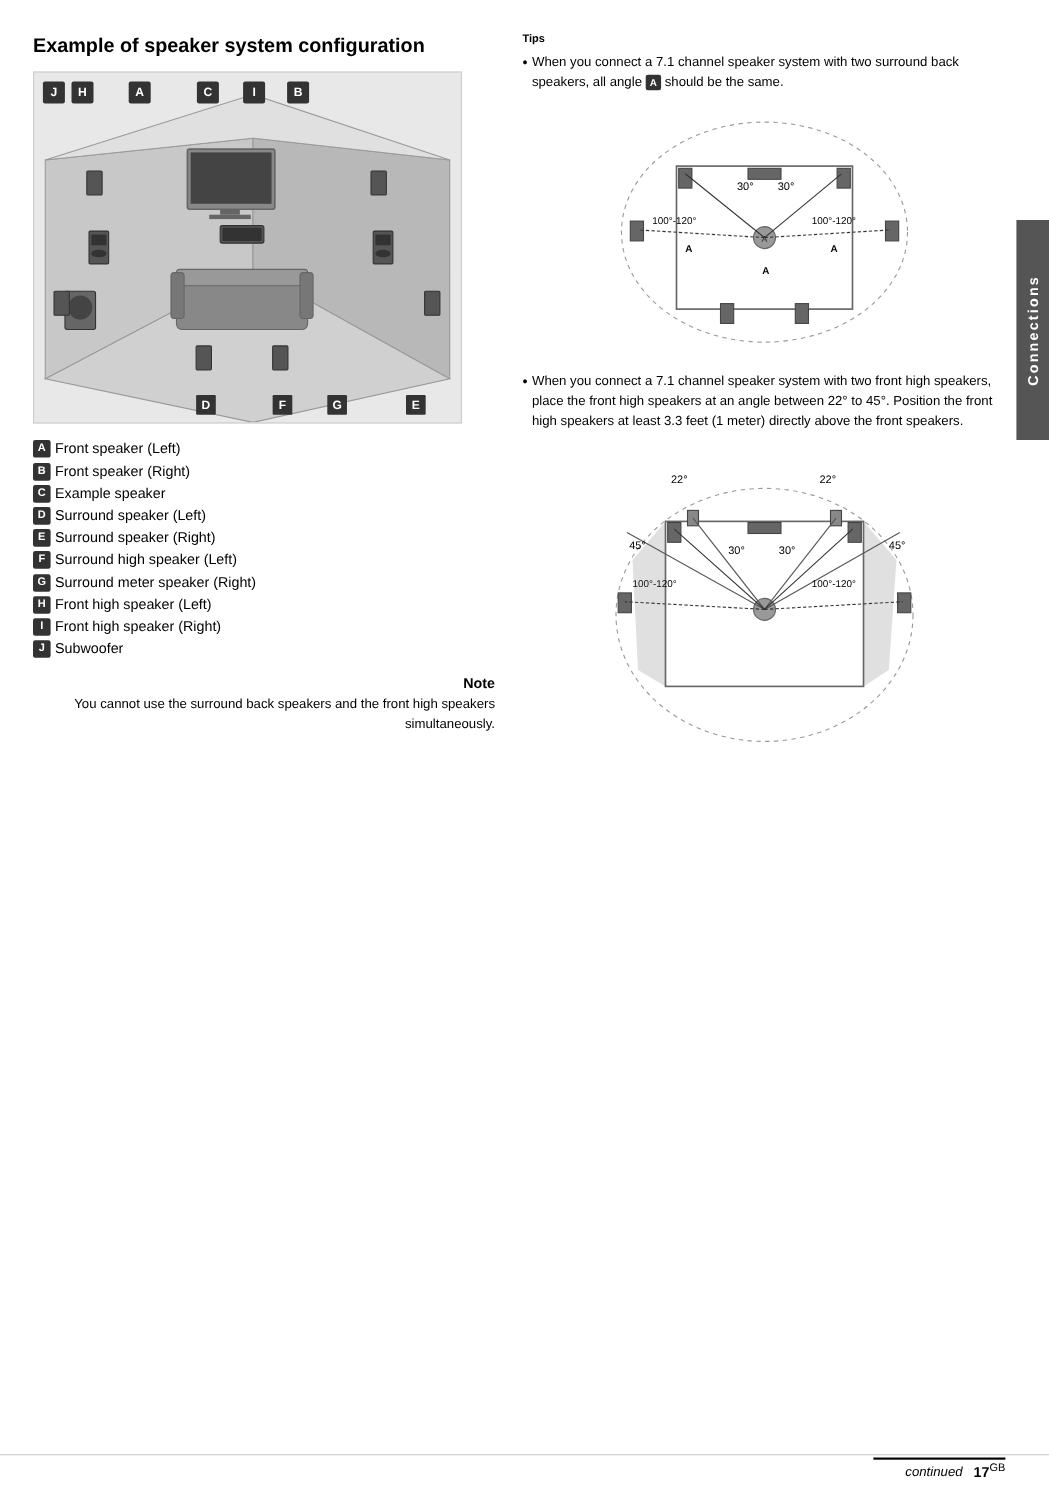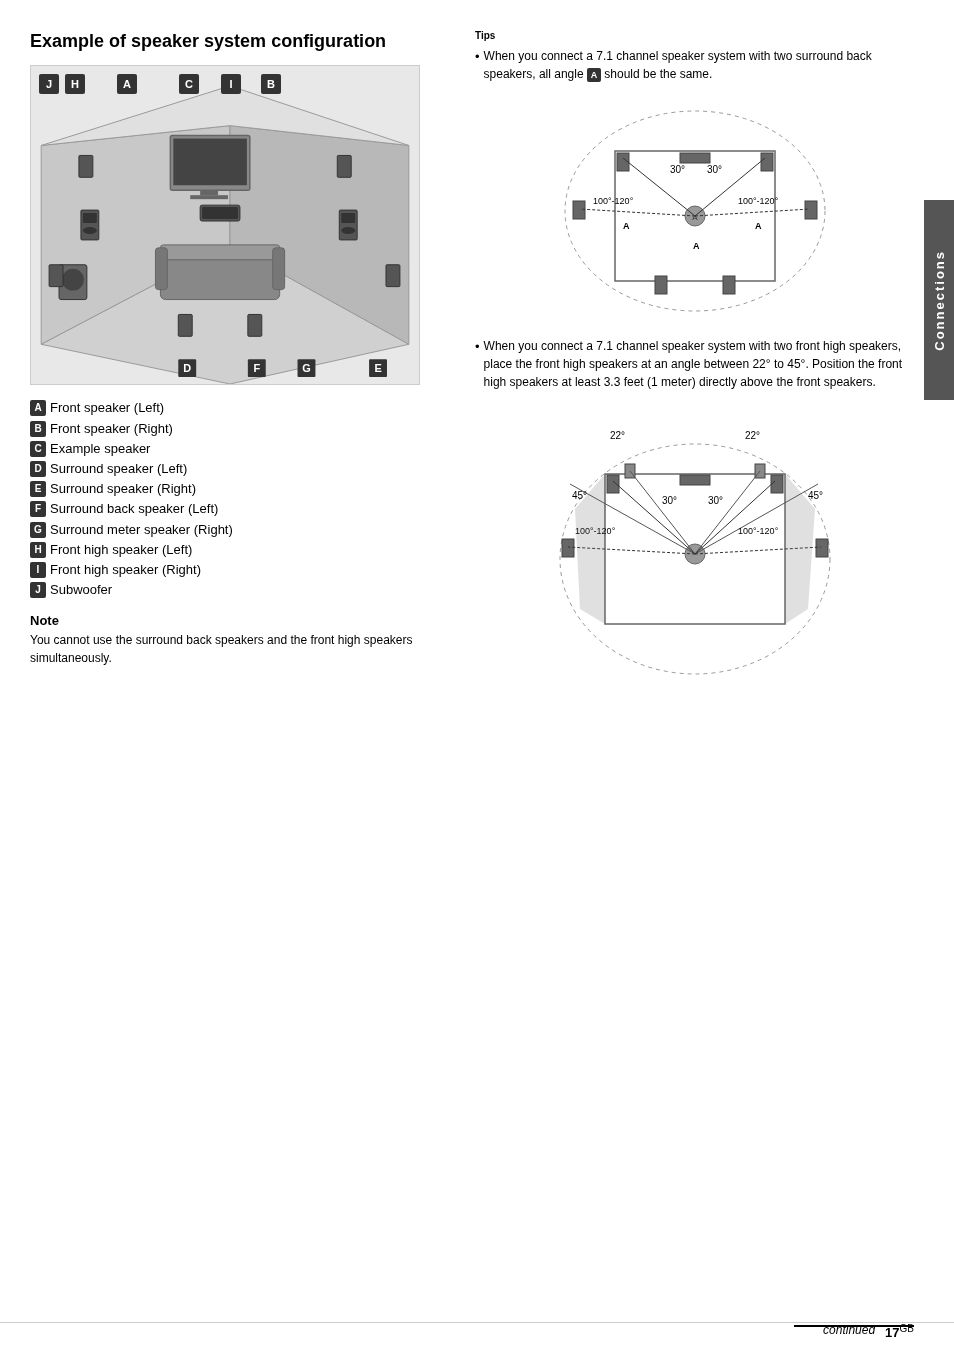--- a/index.html
+++ b/index.html
@@ -129,20 +129,21 @@
       align-items: center;
       justify-content: center;
       border-radius: 2px;
       margin-right: 4px;
       flex-shrink: 0;
       margin-top: 1px;
     }
 
     .note-section {
       margin-bottom: 16px;
+      text-align: right;
     }
     .note-title {
       font-weight: bold;
       font-size: 13px;
       margin-bottom: 3px;
     }
     .note-text {
       font-size: 12px;
       line-height: 1.5;
     }
@@ -178,20 +179,21 @@
     }
 
     
     .bottom-bar {
       position: absolute;
       bottom: 0;
       left: 0;
       right: 0;
       height: 30px;
       display: flex;
+      align-items: center;
       justify-content: flex-end;
       padding-right: 40px;
       border-top: 1px solid #ccc;
     }
     .continued-text {
       font-size: 12px;
       font-style: italic;
       margin-right: 10px;
     }
     .page-number {
@@ -317,21 +319,21 @@
           <div class="speaker-item">
             <span class="speaker-badge">D</span>
             <span>Surround speaker (Left)</span>
           </div>
           <div class="speaker-item">
             <span class="speaker-badge">E</span>
             <span>Surround speaker (Right)</span>
           </div>
           <div class="speaker-item">
             <span class="speaker-badge">F</span>
-            <span>Surround back speaker (Left)</span>
+            <span>Surround high speaker (Left)</span>
           </div>
           <div class="speaker-item">
             <span class="speaker-badge">G</span>
             <span>Surround meter speaker (Right)</span>
           </div>
           <div class="speaker-item">
             <span class="speaker-badge">H</span>
             <span>Front high speaker (Left)</span>
           </div>
           <div class="speaker-item">

